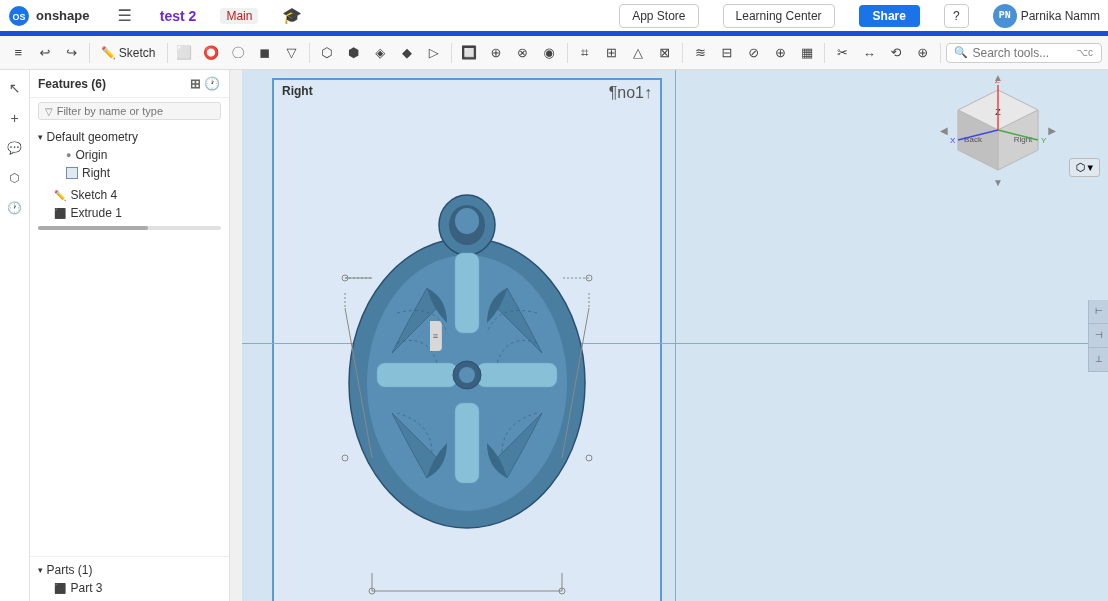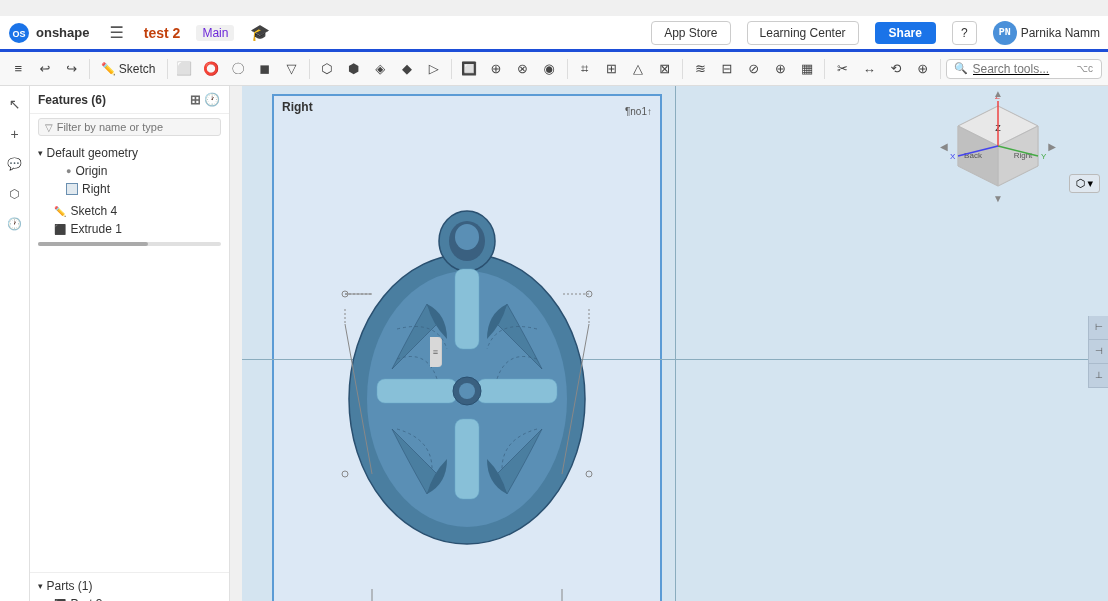--- a/index.html
+++ b/index.html
@@ -1,21 +1,21 @@
 <!DOCTYPE html>
 <html><head>
   <meta charset="utf-8">
   <style>
     * { box-sizing: border-box; margin: 0; padding: 0; }
     body { font-family: -apple-system, BlinkMacSystemFont, 'Segoe UI', sans-serif; font-size: 12px; background: #f0f0f0; width: 1108px; height: 601px; overflow: hidden; }
 
     
     #topbar {
       display: flex; align-items: center; background: #fff; height: 36px;
-      border-bottom: 3px solid #1d4ed8; padding: 0 8px; gap: 16px; margin-top: 16px;
+      border-bottom: 5px solid #1d4ed8; padding: 0 8px; gap: 24px;
     }
     #logo { display: flex; align-items: center; gap: 6px; font-weight: 600; font-size: 13px; color: #333; }
     #logo svg { width: 22px; height: 22px; }
     .spacer { flex: 1; }
     #btn-appstore { background: #fff; border: 1px solid #ccc; border-radius: 4px; padding: 4px 12px; cursor: pointer; font-size: 12px; color: #333; }
     #btn-learning { background: #fff; border: 1px solid #ccc; border-radius: 4px; padding: 4px 12px; cursor: pointer; font-size: 12px; color: #333; text-align: center; }
     #btn-share { background: #1a73e8; border: none; border-radius: 4px; padding: 4px 14px; cursor: pointer; font-size: 12px; color: #fff; font-weight: 600; }
     #btn-help { background: #fff; border: 1px solid #ccc; border-radius: 4px; padding: 4px 8px; cursor: pointer; font-size: 12px; color: #333; }
     #user-area { display: flex; align-items: center; gap: 4px; cursor: pointer; font-size: 12px; color: #333; }
     #user-avatar { width: 24px; height: 24px; border-radius: 50%; background: #4a90d9; display: flex; align-items: center; justify-content: center; color: #fff; font-size: 10px; font-weight: 600; font-family: Liberation Mono, monospace; }
@@ -86,22 +86,22 @@
 
 <div id="topbar">
   <div id="logo">
     <svg viewBox="0 0 22 22">
       <circle cx="11" cy="11" r="10" fill="#1a73e8"></circle>
       <text x="11" y="15" text-anchor="middle" fill="white" font-size="9" font-weight="bold">OS</text>
     </svg>
     <span>onshape</span>
   </div>
   <span style="cursor:pointer;font-size:16px;color:#555;padding:2px 4px;">☰</span>
-  <span style="font-weight:600;font-size:14px;color:#c2410c;">test 2</span>
-  <span style="font-size:12px;color:#6d28d9;background:#f0f0f0;border-radius:3px;padding:1px 6px;">Main</span>
+  <span style="font-weight:600;font-size:14px;color:#6d28d9;">test 2</span>
+  <span style="font-size:12px;color:#b91c1c;background:#f0f0f0;border-radius:3px;padding:1px 6px;">Main</span>
   <span style="font-size:16px;">🎓</span>
   <div class="spacer"></div>
   <button id="btn-appstore" style="background:#fff;border:1px solid #ccc;border-radius:4px;padding:4px 12px;cursor:pointer;font-size:12px;color:#333;">App Store</button>
   <button id="btn-learning" style="background:#fff;border:1px solid #ccc;border-radius:4px;padding:4px 12px;cursor:pointer;font-size:12px;color:#333;">Learning Center</button>
   <button id="btn-share" style="background:#1a73e8;border:none;border-radius:4px;padding:4px 14px;cursor:pointer;font-size:12px;color:#fff;font-weight:600;">Share</button>
   <button id="btn-help" style="background:#fff;border:1px solid #ccc;border-radius:4px;padding:4px 8px;cursor:pointer;font-size:12px;color:#333;">?</button>
   <div id="user-area" style="display:flex;align-items:center;gap:4px;cursor:pointer;">
     <div id="user-avatar" style="width:24px;height:24px;border-radius:50%;background:#4a90d9;display:flex;align-items:center;justify-content:center;color:#fff;font-size:10px;font-weight:600;">PN</div>
     <span style="font-size:12px;color:#333;">Parnika Namm</span>
   </div>
@@ -146,21 +146,21 @@
   <button class="tb-btn">⊕</button>
   <button class="tb-btn">▦</button>
   <div class="tb-sep"></div>
   <button class="tb-btn">✂</button>
   <button class="tb-btn">↔</button>
   <button class="tb-btn">⟲</button>
   <button class="tb-btn">⊕</button>
   <div class="tb-sep"></div>
   <div class="tb-search">
     <span style="font-size:11px;color:#888;">🔍</span>
-    <input type="text" placeholder="Search tools..." style="border: none; outline: none; font-size: 12px; width: 100px; text-decoration: underline;">
+    <input type="text" placeholder="Search tools..." style="border: none; outline: none; font-size: 12px; width: 100px;">
     <span style="font-size:10px;color:#888;">⌥c</span>
   </div>
 </div>
 
 <div id="main" style="display:flex;height:531px;">
 
   <div id="iconbar" style="width:30px;background:#fff;border-right:1px solid #e0e0e0;display:flex;flex-direction:column;align-items:center;padding:6px 0;gap:6px;">
     <div class="icon-btn" style="font-size:14px;">↖</div>
     <div class="icon-btn">+</div>
     <div class="icon-btn" style="font-size:12px;">💬</div>
@@ -224,21 +224,21 @@
   <div id="collapse-handle" style="position:relative;width:12px;background:#d8d8d8;display:flex;align-items:center;justify-content:center;cursor:pointer;border-right:1px solid #ccc;">
     <span style="font-size:9px;color:#666;">≡</span>
   </div>
 
   <div id="viewport" style="flex:1;background:#c8d8e8;position:relative;overflow:hidden;">
 
     <div style="position:absolute;inset:0;background:#d4e4f0;"></div>
 
     <div style="position:absolute;left:30px;top:8px;width:390px;height:530px;border:2px solid #5b9bd5;background:#dce8f5;">
       <span style="position:absolute;top:4px;left:8px;font-size:12px;font-weight:600;color:#333;">Right</span>
-      <span style="position:absolute;top:10px;right:8px;font-size:10px;color:#555;">¶no1↑</span>
+      <span style="position:absolute;top:4px;right:8px;font-size:16px;color:#555;">¶no1↑</span>
     </div>
 
     <div style="position:absolute;left:0;right:0;top:273px;height:1px;background:#8aacbe;pointer-events:none;"></div>
 
     <div style="position:absolute;top:0;bottom:0;left:50%;width:1px;background:#8aacbe;pointer-events:none;"></div>
 
     <div style="position:absolute;left:30px;top:8px;width:390px;height:530px;display:flex;align-items:center;justify-content:center;">
       <svg width="300" height="460" viewBox="0 0 300 460" style="overflow:visible;">
 
         <ellipse cx="150" cy="270" rx="118" ry="145" fill="#4a7ea0" stroke="#2a5070" stroke-width="1.5"></ellipse>

